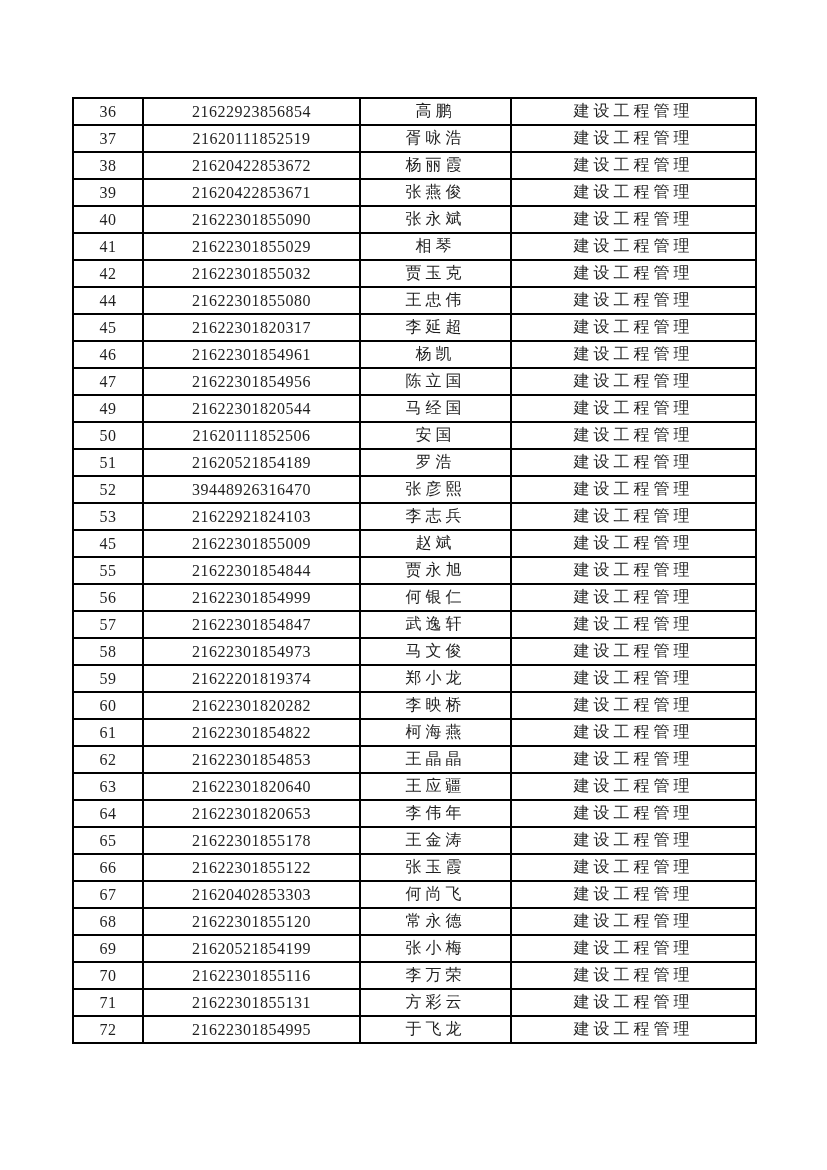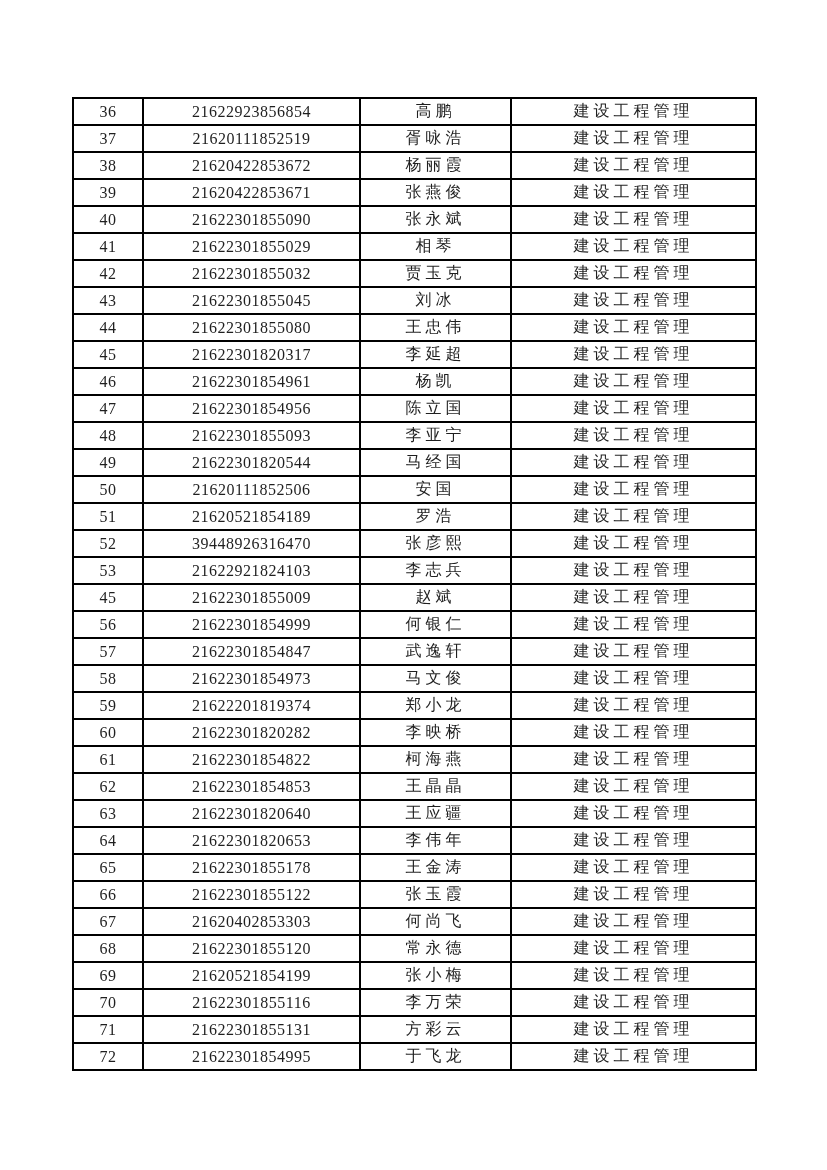--- a/index.html
+++ b/index.html
@@ -96,26 +96,20 @@
           <td class="cjk">相琴</td>
           <td class="cjk">建设工程管理</td>
         </tr>
         <tr>
           <td class="num">42</td>
           <td class="num">21622301855032</td>
           <td class="cjk">贾玉克</td>
           <td class="cjk">建设工程管理</td>
         </tr>
         <tr>
-          <td class="num">43</td>
-          <td class="num">21622301855045</td>
-          <td class="cjk">刘冰</td>
-          <td class="cjk">建设工程管理</td>
-        </tr>
-        <tr>
           <td class="num">44</td>
           <td class="num">21622301855080</td>
           <td class="cjk">王忠伟</td>
           <td class="cjk">建设工程管理</td>
         </tr>
         <tr>
           <td class="num">45</td>
           <td class="num">21622301820317</td>
           <td class="cjk">李延超</td>
           <td class="cjk">建设工程管理</td>
@@ -126,26 +120,20 @@
           <td class="cjk">杨凯</td>
           <td class="cjk">建设工程管理</td>
         </tr>
         <tr>
           <td class="num">47</td>
           <td class="num">21622301854956</td>
           <td class="cjk">陈立国</td>
           <td class="cjk">建设工程管理</td>
         </tr>
         <tr>
-          <td class="num">48</td>
-          <td class="num">21622301855093</td>
-          <td class="cjk">李亚宁</td>
-          <td class="cjk">建设工程管理</td>
-        </tr>
-        <tr>
           <td class="num">49</td>
           <td class="num">21622301820544</td>
           <td class="cjk">马经国</td>
           <td class="cjk">建设工程管理</td>
         </tr>
         <tr>
           <td class="num">50</td>
           <td class="num">21620111852506</td>
           <td class="cjk">安国</td>
           <td class="cjk">建设工程管理</td>
@@ -165,20 +153,26 @@
         <tr>
           <td class="num">53</td>
           <td class="num">21622921824103</td>
           <td class="cjk">李志兵</td>
           <td class="cjk">建设工程管理</td>
         </tr>
         <tr>
           <td class="num">45</td>
           <td class="num">21622301855009</td>
           <td class="cjk">赵斌</td>
+          <td class="cjk">建设工程管理</td>
+        </tr>
+        <tr>
+          <td class="num">55</td>
+          <td class="num">21622301854844</td>
+          <td class="cjk">贾永旭</td>
           <td class="cjk">建设工程管理</td>
         </tr>
         <tr>
           <td class="num">56</td>
           <td class="num">21622301854999</td>
           <td class="cjk">何银仁</td>
           <td class="cjk">建设工程管理</td>
         </tr>
         <tr>
           <td class="num">57</td>

